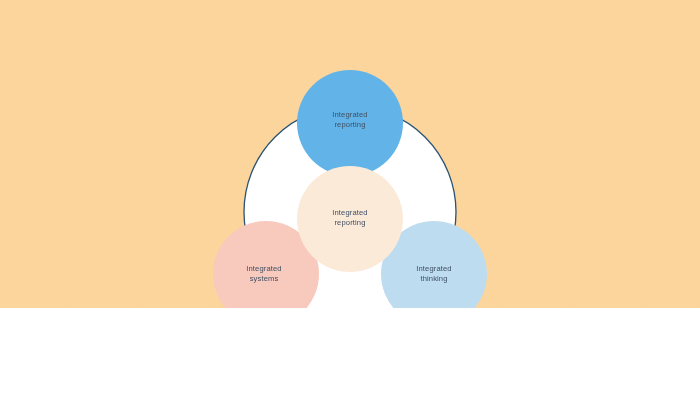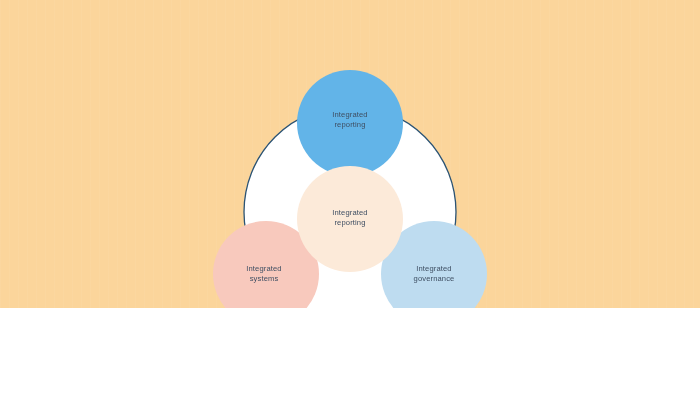--- a/index.html
+++ b/index.html
@@ -70,21 +70,21 @@
     <span class="line">reporting</span>
   </div>
 
   <div class="node-label" id="node-1-label" style="left: 264px; top: 274px; color: rgb(63, 79, 99);">
     <span class="line">Integrated</span>
     <span class="line">systems</span>
   </div>
 
   <div class="node-label" id="node-2-label" style="left: 434px; top: 274px; color: rgb(63, 79, 99);">
     <span class="line">Integrated</span>
-    <span class="line">governance</span>
+    <span class="line">thinking</span>
   </div>
 
   <div class="node-label" id="node-3-label" style="left: 350px; top: 218px; color: rgb(63, 79, 99);">
     <span class="line">Integrated</span>
     <span class="line">reporting</span>
   </div>
 
 </div>
 
 </body></html>

